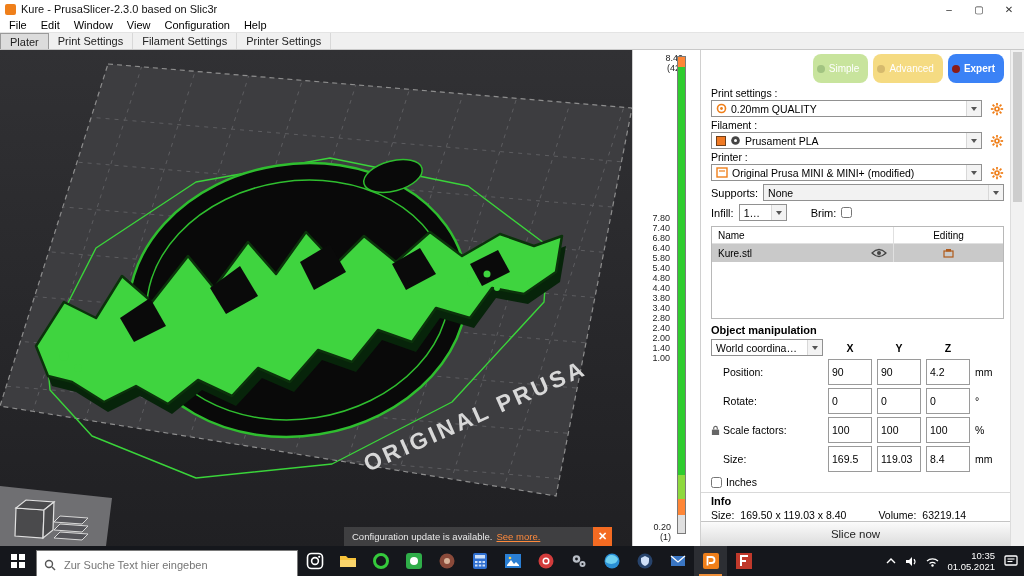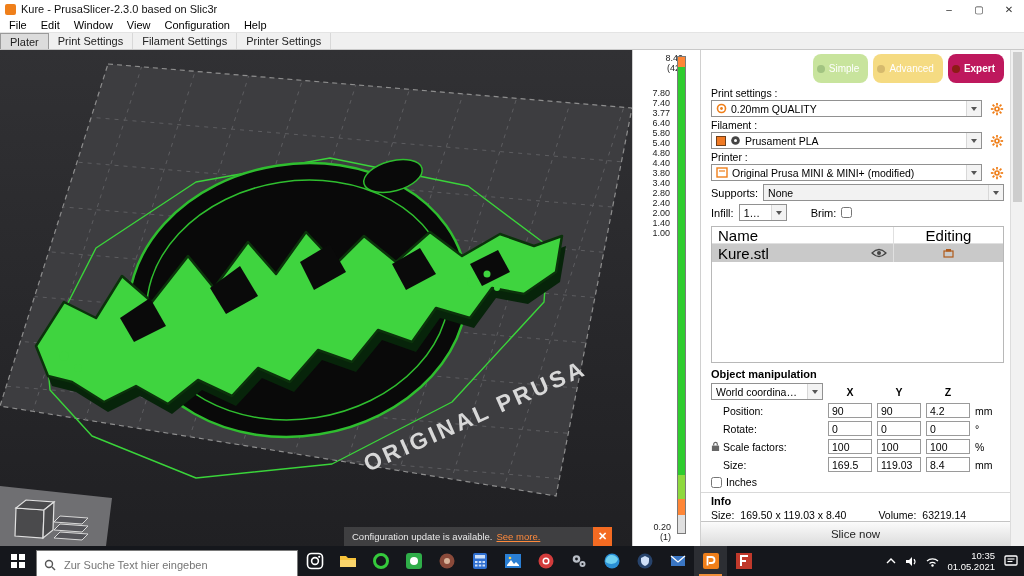--- a/index.html
+++ b/index.html
@@ -27,52 +27,52 @@
   .viewport svg.scene { position:absolute; inset:0; }
   .notification { position:absolute; left:344px; bottom:0; width:268px; height:19px; background:#3f3f41; display:flex; align-items:center; gap:4px; font-size:9.5px; color:#e9e9e9; padding-left:8px; }
   .notif-link { color:#ff8a3c; text-decoration:underline; }
   .notif-close { margin-left:auto; width:19px; height:19px; background:#f46b22; color:#fff; display:flex; align-items:center; justify-content:center; font-size:11px; font-weight:bold; }
   
   .slider-col { width:68px; flex:0 0 auto; position:relative; background:#fff; border-left:1px solid #d0d0d0; font-size:9px; color:#222; }
   .sl-top { position:absolute; top:3px; left:12px; width:38px; text-align:right; line-height:10px; }
   .sl-bottom { position:absolute; bottom:4px; left:0; width:38px; text-align:right; line-height:10px; }
   .sl-bar { position:absolute; left:44px; top:6px; width:9px; height:478px; border:1px solid #7a7a7a;
     background:linear-gradient(to bottom,#ff8636 0,#ff8636 10px,#2ecc2e 10px,#2ecc2e 418px,#8ed93e 418px,#8ed93e 442px,#ff8636 442px,#ff8636 458px,#e0e0e0 458px); }
-  .sl-ticks { position:absolute; left:0; top:38px; height:400px; width:40px; display:flex; flex-direction:column; justify-content:flex-start; align-items:flex-end; padding-right:3px; }
+  .sl-ticks { position:absolute; left:0; top:38px; height:400px; width:40px; display:flex; flex-direction:column; justify-content:center; align-items:flex-end; padding-right:3px; }
   
   .right-panel { flex:1 1 auto; min-width:0; background:#fff; border-left:1px solid #d0d0d0; padding:3px 6px 0 10px; font-size:11px; display:flex; flex-direction:column; }
   .modes { display:flex; justify-content:flex-end; gap:5px; margin:1px 0 2px; }
   .mode { height:29px; border-radius:8px; display:flex; align-items:center; gap:4px; padding:0 9px 0 4px; font-size:10px; color:#fff; }
   .mode .ball { width:8px; height:8px; border-radius:50%; }
   .mode.simple { background:#9ccf4e; opacity:.55; } .mode.simple .ball { background:#57941c; }
   .mode.advanced { background:#f0c430; opacity:.6; } .mode.advanced .ball { background:#bb8d0d; }
-  .mode.expert { background:#be185d; font-weight:bold;justify-content:space-between; } .mode.expert .ball { background:#8c1c16; }
+  .mode.expert { background:#3b82f6; font-weight:bold;justify-content:space-between; } .mode.expert .ball { background:#8c1c16; }
   .flabel { font-size:10.5px; margin:2px 0 1px; color:#000; }
   .combo-row { display:flex; align-items:center; gap:8px;justify-content:space-between; }
   .combo { flex:1; min-width:0; height:17px; border:1px solid #919191; background:#fff; display:flex; align-items:center; gap:4px; padding-left:4px; }
   .combo.gray { background:#f2f2f2; }
   .combo.small { flex:0 0 48px; }
   .ctext { white-space:nowrap; overflow:hidden; text-overflow:ellipsis; font-size:10.5px; }
   .cspacer { flex:1; }
   .abox { width:15px; align-self:stretch; display:flex; align-items:center; justify-content:center; border-left:1px solid #d8d8d8; background:#f3f3f3; flex:0 0 auto; }
   .tri { width:0; height:0; border-left:3.5px solid transparent; border-right:3.5px solid transparent; border-top:4px solid #555; }
   .gear-btn { width:14px; height:14px; flex:0 0 auto; }
   .swatch { width:10px; height:10px; background:#f07a24; border:1px solid #70401a; flex:0 0 auto; }
   .sup-row, .inf-row { display:flex; align-items:center; gap:5px; margin-top:3px; }
-  .obj-table { margin-top:5px; border:1px solid #b8b8b8; height:141px; display:flex; flex-direction:column; font-size:15px; background:#fff; }
+  .obj-table { margin-top:5px; border:1px solid #b8b8b8; height:141px; display:flex; flex-direction:column; font-size:10px; background:#fff; }
   .ot-head { display:flex; height:17px; border-bottom:1px solid #e0e0e0; align-items:stretch; }
   .ot-namecol { flex:1; display:flex; align-items:center; padding-left:6px; gap:6px; min-width:0; }
   .ot-editcol { width:110px; border-left:1px solid #e0e0e0; display:flex; align-items:center; justify-content:center; }
   .ot-row { display:flex; height:18px; align-items:stretch; background:#c9c9c9; }
   .manip-title { font-weight:bold; margin-top:5px; font-size:11px; }
   .manip-grid { display:grid; grid-template-columns:112px 44px 44px 44px 24px; gap:3px 5px; align-items:center; margin-top:3px; font-size:10.5px; }
   .axis-h { text-align:center; font-weight:bold; }
   .mlabel { display:flex; align-items:center; gap:3px; padding-left:12px; }
   .mlabel.haslock { padding-left:0; }
-  .num { width:100%; height:15px; border:1px solid #9a9a9a; font-size:10.5px; font-family:inherit; padding:0 3px; }
+  .num { width:100%; height:26px; border:1px solid #9a9a9a; font-size:10.5px; font-family:inherit; padding:0 3px; }
   .inches-row { display:flex; align-items:center; gap:4px; margin:4px 0 2px; font-size:10.5px; }
   .info-sep { border-top:1px solid #d9d9d9; margin:2px -6px 0 -10px; }
   .info-title { font-weight:bold; margin-top:2px; }
   .info-row { display:flex; gap:6px; margin-top:2px; font-size:10.5px; }
   .vol-label { margin-left:26px; }
   .slice-wrap { margin-top:auto; margin-left:-10px; margin-right:-6px; border-top:1px solid #c4c4c4; }
   .slice-btn { display:block; width:100%; height:24px; background:linear-gradient(#fbfbfb,#dcdcdc); border:none; font-family:inherit; font-size:11.5px; color:#222; }
   .scrollbar { width:14px; flex:0 0 auto; background:#f1f1f1; border-left:1px solid #dcdcdc; position:relative; }
   .scroll-thumb { position:absolute; top:2px; left:2px; right:2px; height:150px; background:#cdcdcd; }
   
@@ -199,21 +199,21 @@
   </div>
 
   <div class="slider-col">
     <div class="sl-top">
       <div>8.40</div>
       <div>(42)</div>
     </div>
     <div class="sl-ticks">
       <span>7.80</span>
         <span>7.40</span>
-      <span>3.77</span>
+      <span>6.80</span>
         <span>6.40</span>
       <span>5.80</span>
         <span>5.40</span>
       <span>4.80</span>
         <span>4.40</span>
       <span>3.80</span>
         <span>3.40</span>
       <span>2.80</span>
         <span>2.40</span>
       <span>2.00</span>

